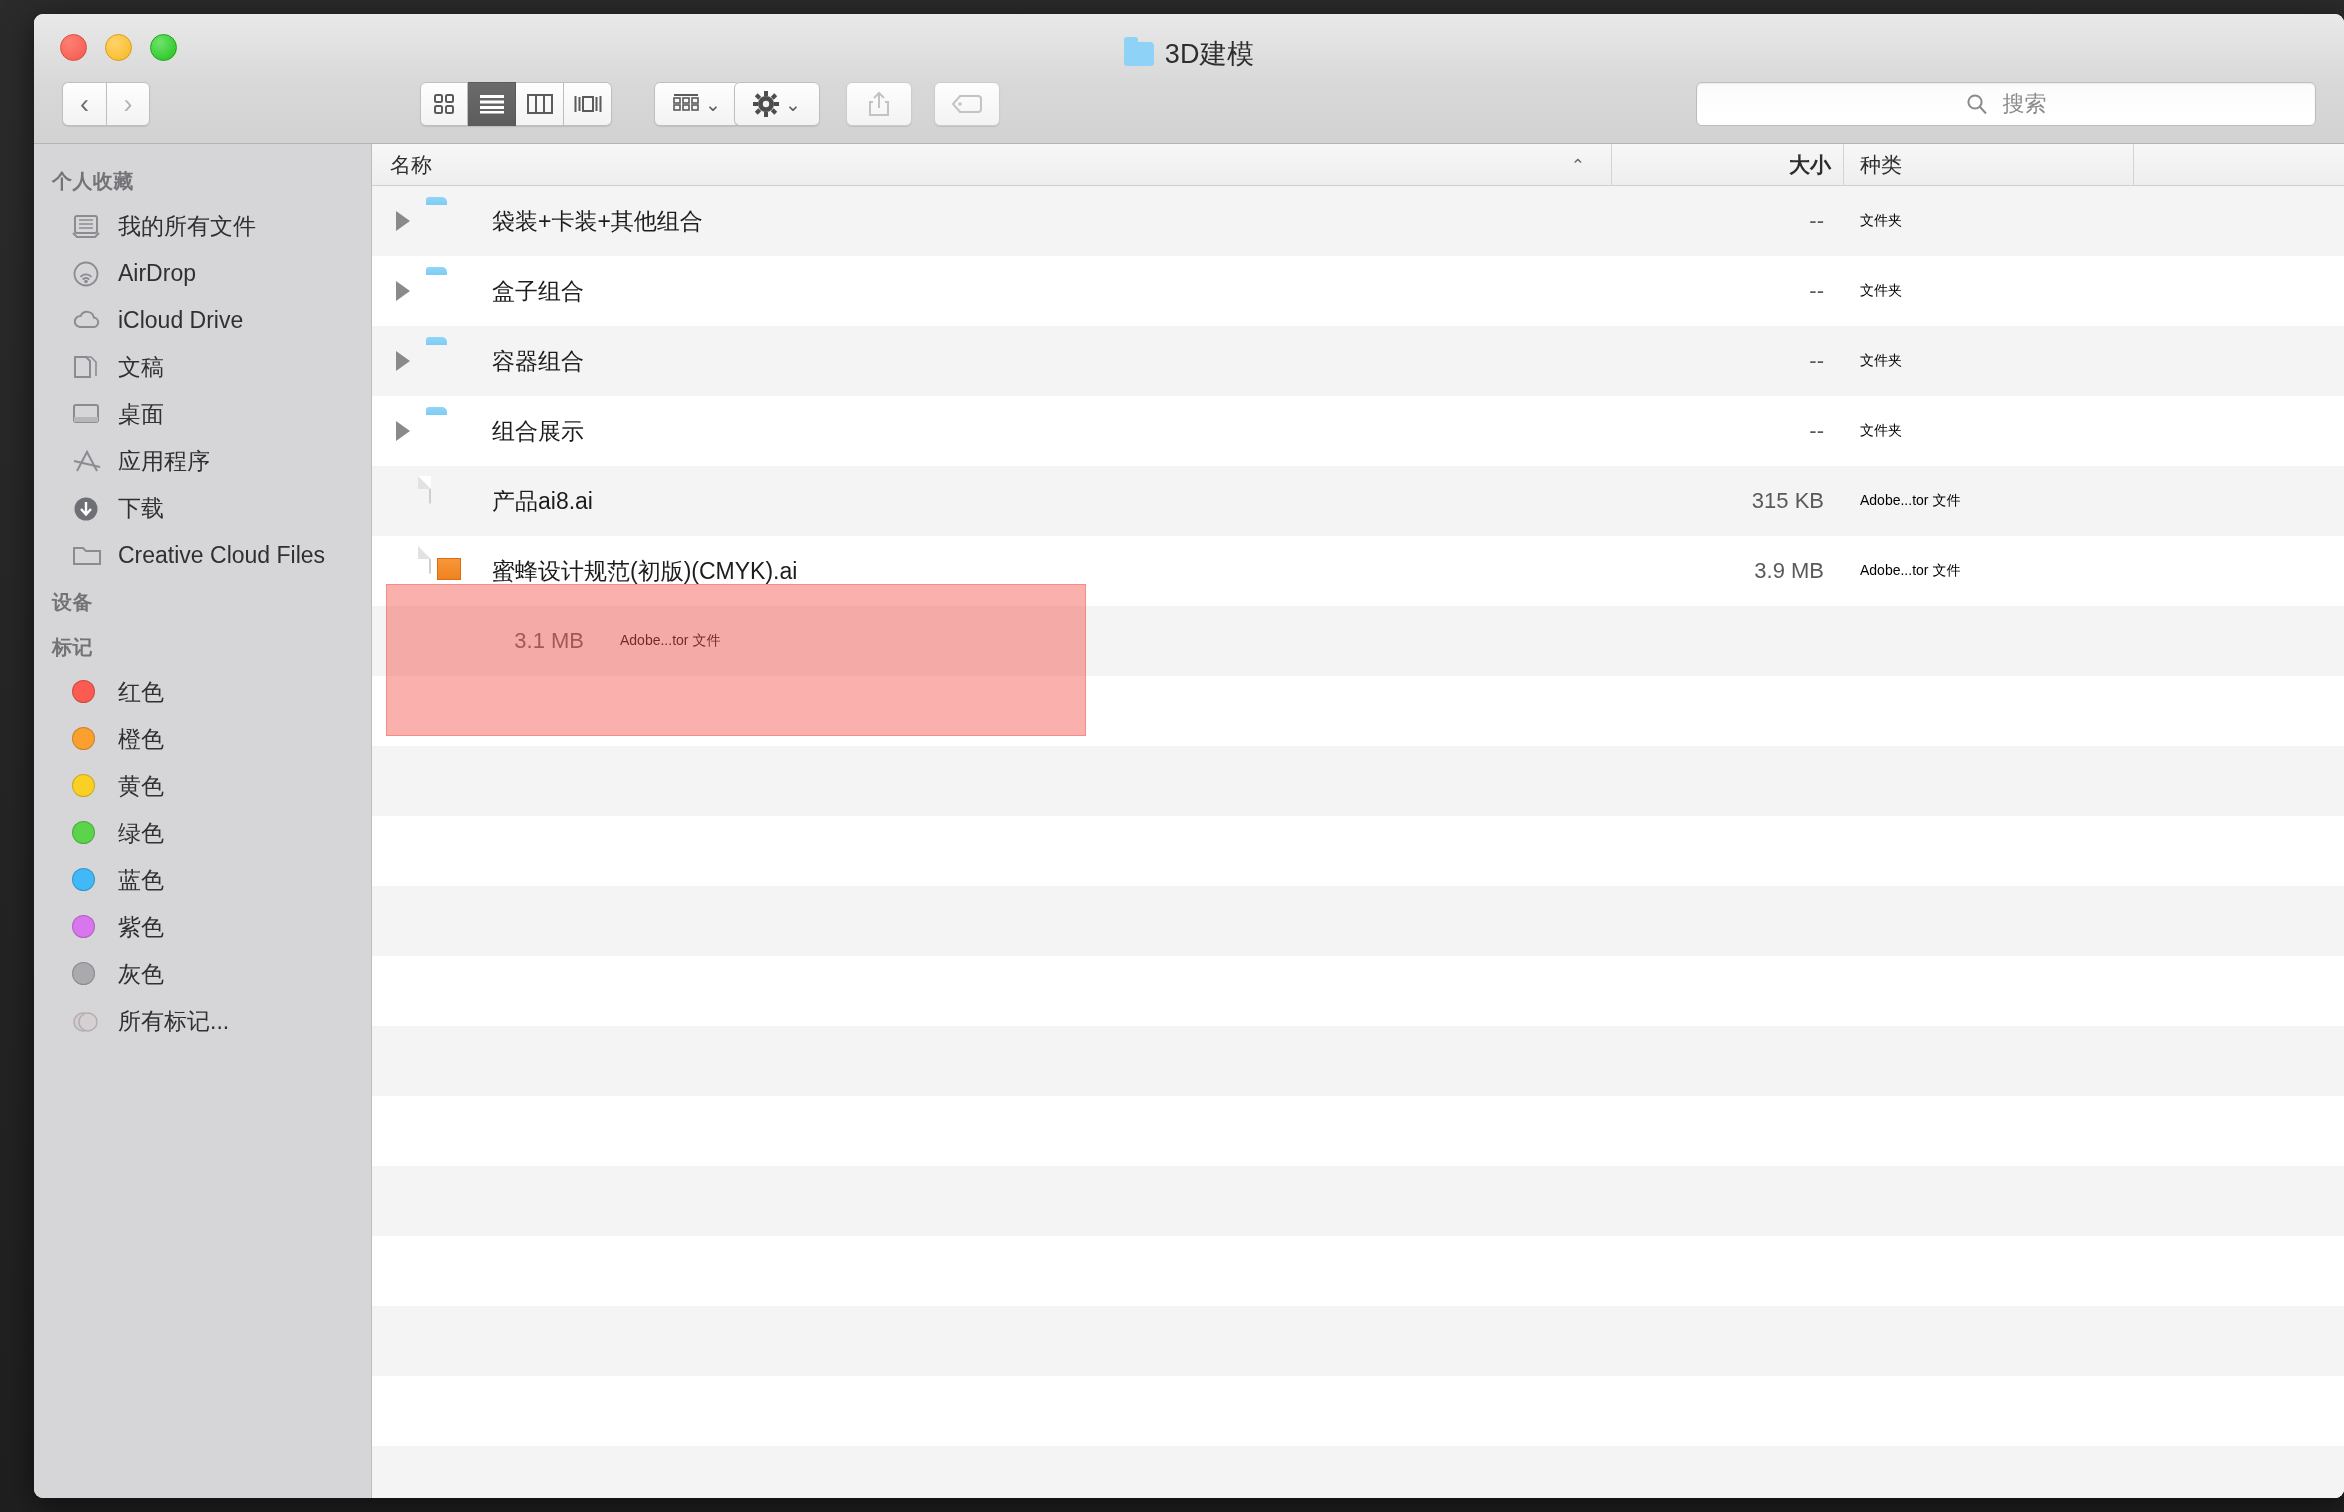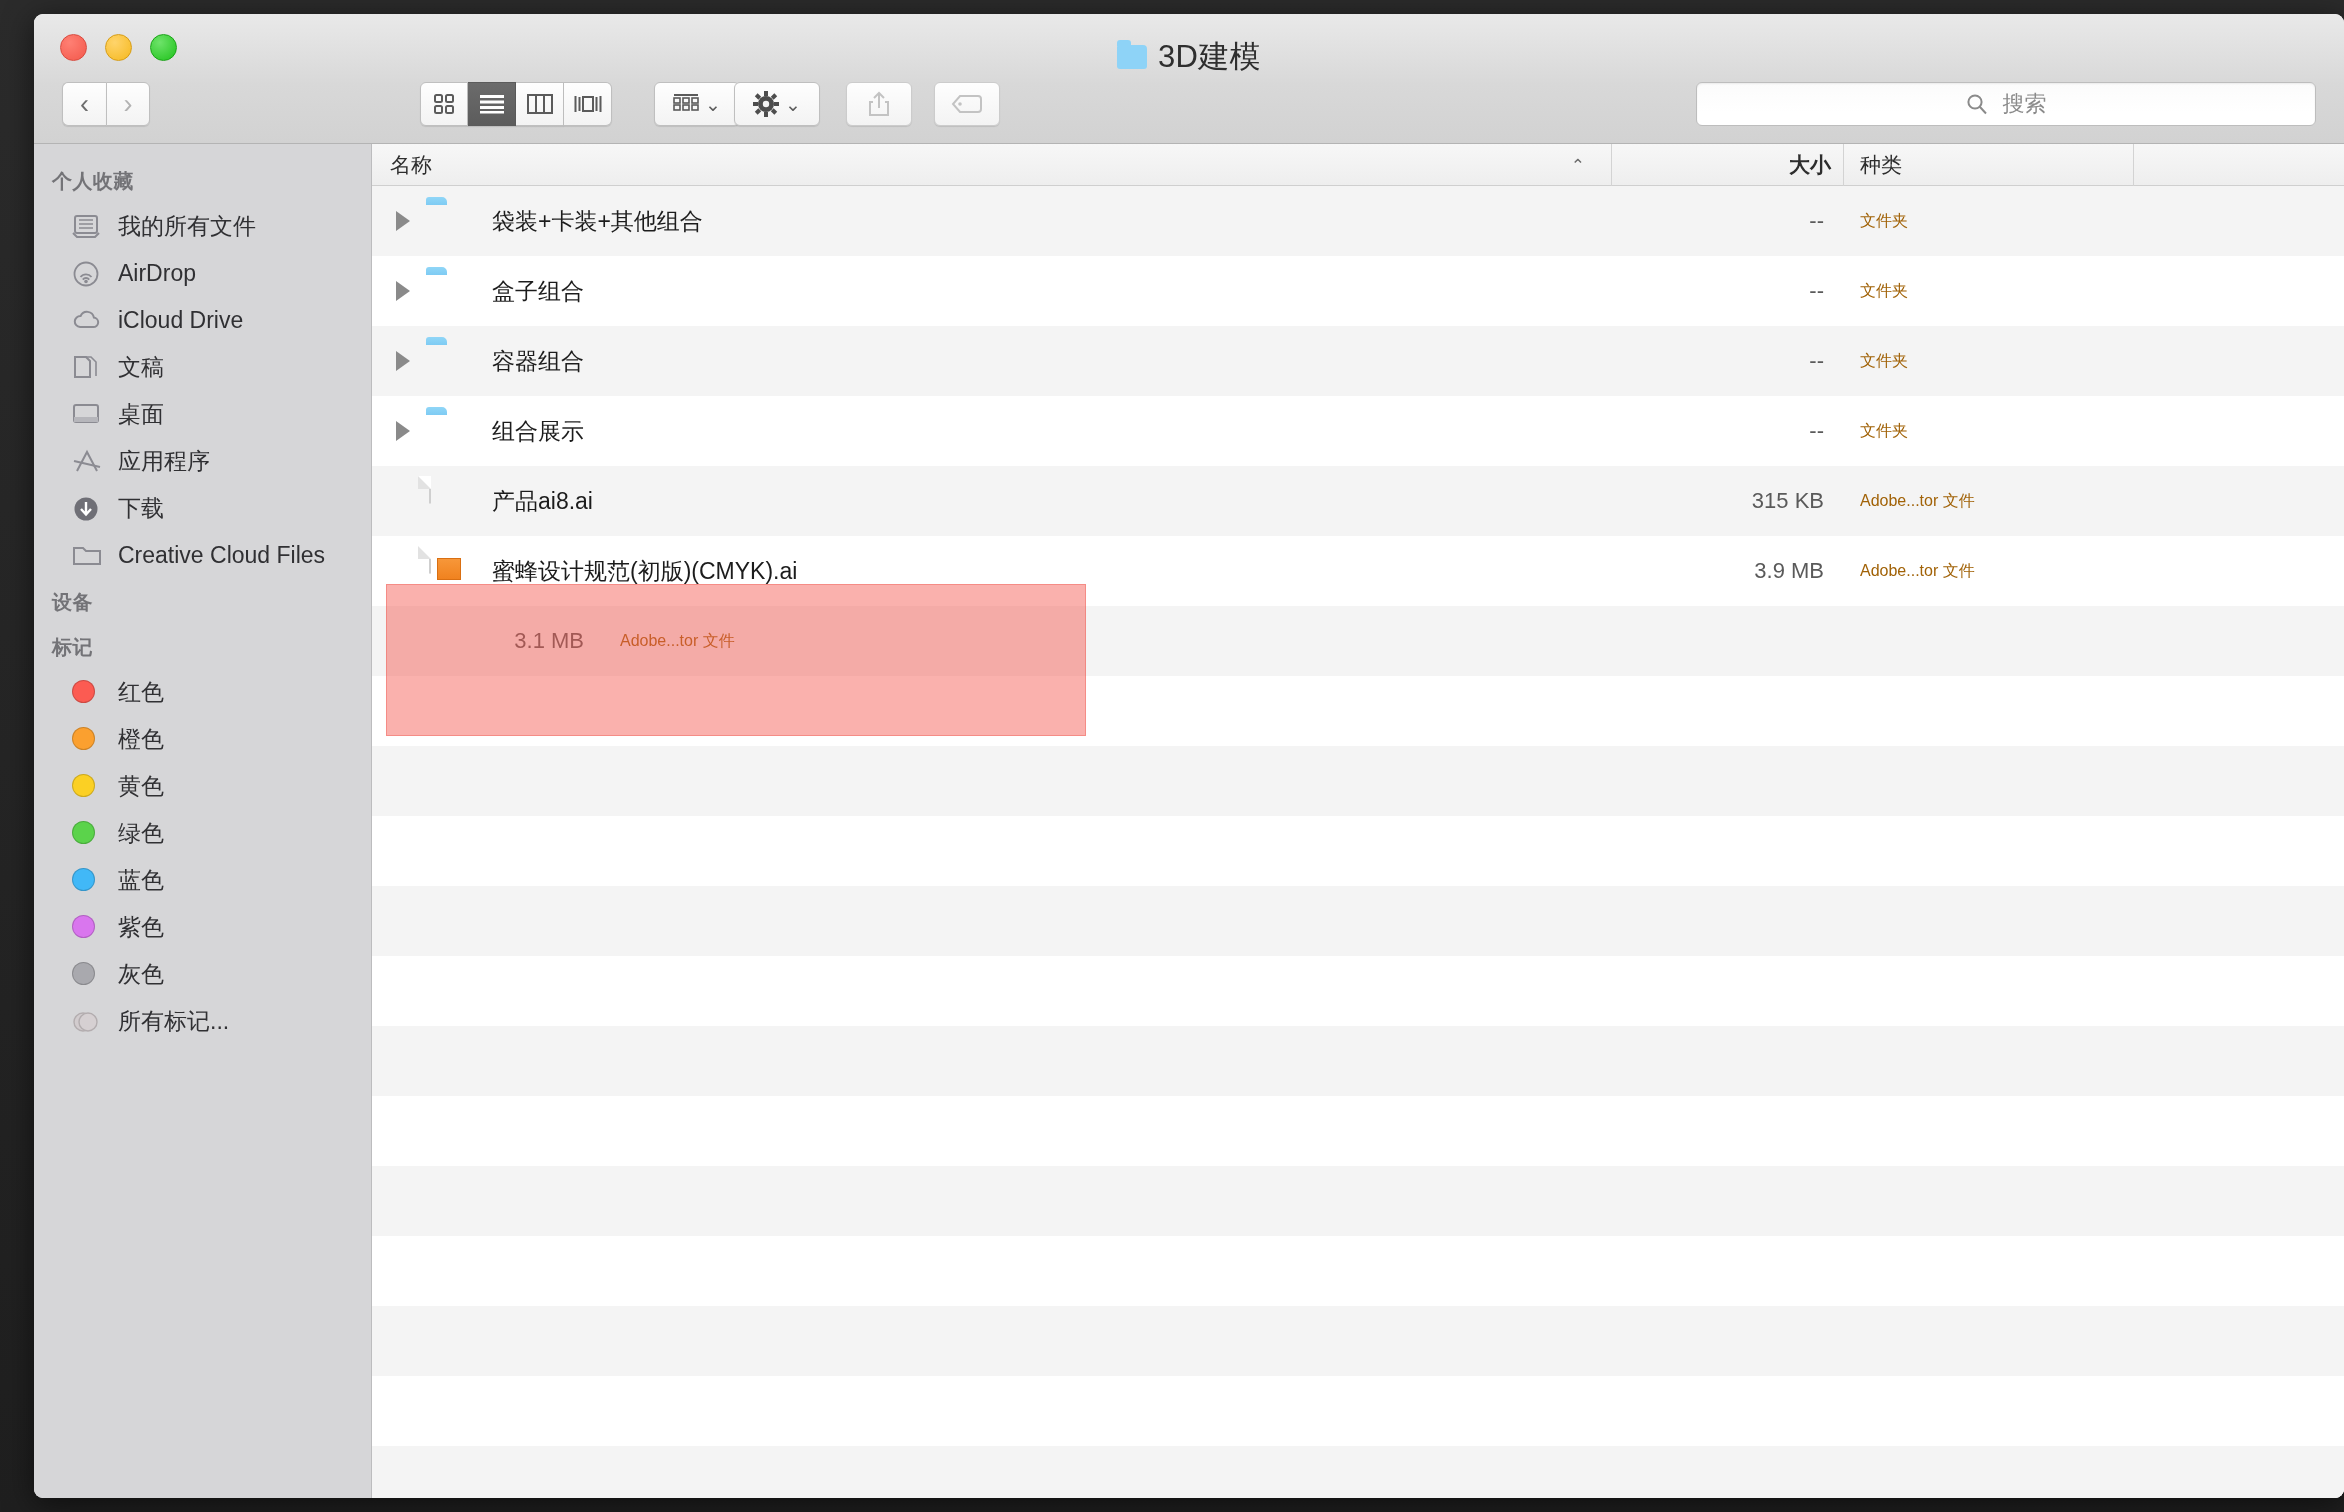--- a/index.html
+++ b/index.html
@@ -38,21 +38,21 @@
   }
   .light { width: 27px; height: 27px; border-radius: 50%; }
   .light.red    { background: radial-gradient(circle at 35% 30%, #ff8074, #f3584b); border: 1px solid #d94a3e; }
   .light.yellow { background: radial-gradient(circle at 35% 30%, #ffd46b, #f5b81e); border: 1px solid #d79d16; }
   .light.green  { background: radial-gradient(circle at 35% 30%, #6ee36a, #1fc21b); border: 1px solid #1aa417; }
 
   .win-title {
     position: absolute; left: 0; right: 0; top: 22px;
     display: flex; align-items: center; justify-content: center;
     gap: 11px;
-    font-size: 31px;
+    font-size: 27px;
     color: #2e2e2e;
     font-weight: 400;
     letter-spacing: 0.3px;
   }
   .title-folder {
     width: 30px; height: 24px;
     background: #8ed3f7;
     border-radius: 2px 4px 3px 3px;
     position: relative;
   }
@@ -158,21 +158,21 @@
   .rows { position: relative; }
   .row {
     display: flex; align-items: center;
     height: 70px;
     font-size: 23px; color: #1c1c1c;
   }
   .row.odd  { background: #f4f4f4; }
   .row.even { background: #ffffff; }
   .cell-name { width: 1240px; display: flex; align-items: center; padding-left: 18px; }
   .cell-size { width: 232px; text-align: right; padding-right: 20px; color: #5a5a5a; font-size: 22px; }
-  .cell-kind { width: 290px; padding-left: 16px; color: #a16207; font-size: 16px; }
+  .cell-kind { width: 290px; padding-left: 16px; color: #000000; font-size: 14px; }
   .cell-last { flex: 1; }
 
   .disclosure {
     width: 26px; height: 26px; flex: none; margin-right: 10px;
     display: flex; align-items: center; justify-content: center;
   }
   .tri {
     width: 0; height: 0;
     border-top: 10px solid transparent;
     border-bottom: 10px solid transparent;

